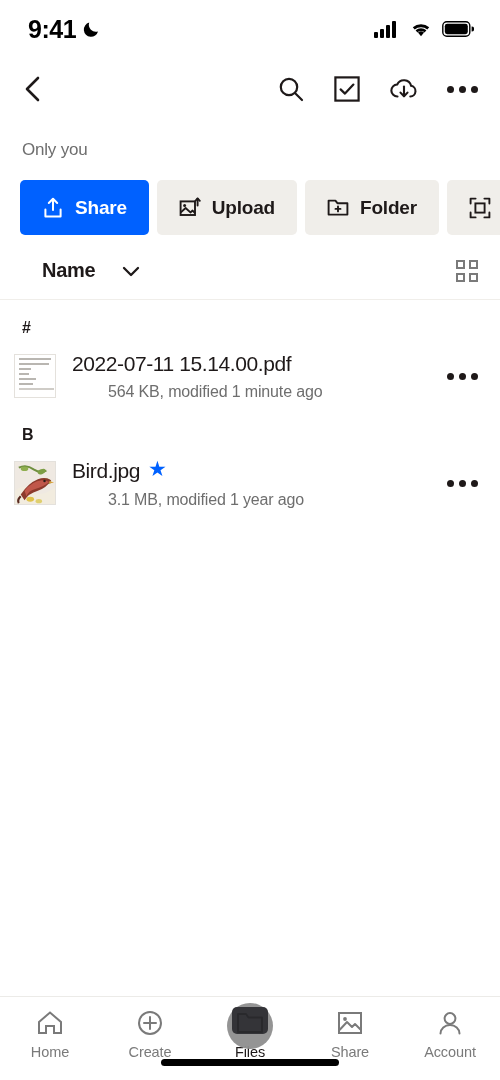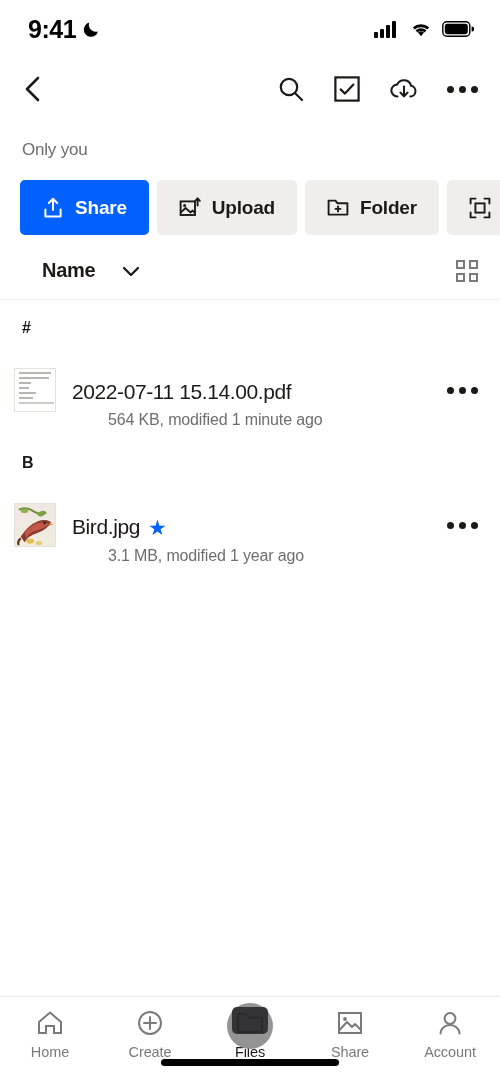--- a/index.html
+++ b/index.html
@@ -72,21 +72,21 @@
   }
   .row { display: flex; align-items: center; padding: 6px 22px 6px 14px; cursor: pointer; }
   .thumb { width: 42px; height: 44px; flex: 0 0 42px; margin-right: 16px; border: 1px solid #e4e1dc; overflow: hidden; background: #fff; position: relative; }
   .thumb.doc { padding: 3px 2px; }
   .thumb.doc .ln { height: 2px; background: #b9b6b1; margin: 0 2px 3px 2px; }
   .thumb.doc .ln.w1 { width: 90%; } .thumb.doc .ln.w2 { width: 84%; }
   .thumb.doc .ln.w3 { width: 34%; } .thumb.doc .ln.w4 { width: 28%; }
   .thumb.doc .ln.w5 { width: 46%; } .thumb.doc .ln.w6 { width: 38%; }
   .thumb.doc .ln.w7 { width: 96%; background:#cfccc7; }
   .row-text { flex: 1 1 auto; min-width: 0; }
-  .row-name { font-size: 21px; letter-spacing: -0.4px; color: #1e1919; display: flex; align-items: center; gap: 8px; line-height: 1.25; margin-top: 28px; }
+  .row-name { font-size: 21px; letter-spacing: -0.4px; color: #1e1919; display: flex; align-items: flex-start; gap: 8px; line-height: 1.25; }
   .star { color: #0061ff; font-size: 21px; line-height: 1; }
   .row-meta { font-size: 16px; color: #6e6e6e; margin-top: 6px; letter-spacing: -0.15px; margin-left: 36px; }
   .row-more { flex: 0 0 auto; padding: 10px 0 10px 14px; cursor: pointer; }
   .footer-count { text-align: center; font-size: 19px; color: #6e6e6e; padding: 46px 0 0 0; letter-spacing: -0.2px; }
 
   
   .tabbar {
     flex: 0 0 84px; height: 84px;
     display: flex; align-items: flex-start; justify-content: space-around;
     border-top: 1px solid #ecebe8; padding-top: 12px; text-align: center;

